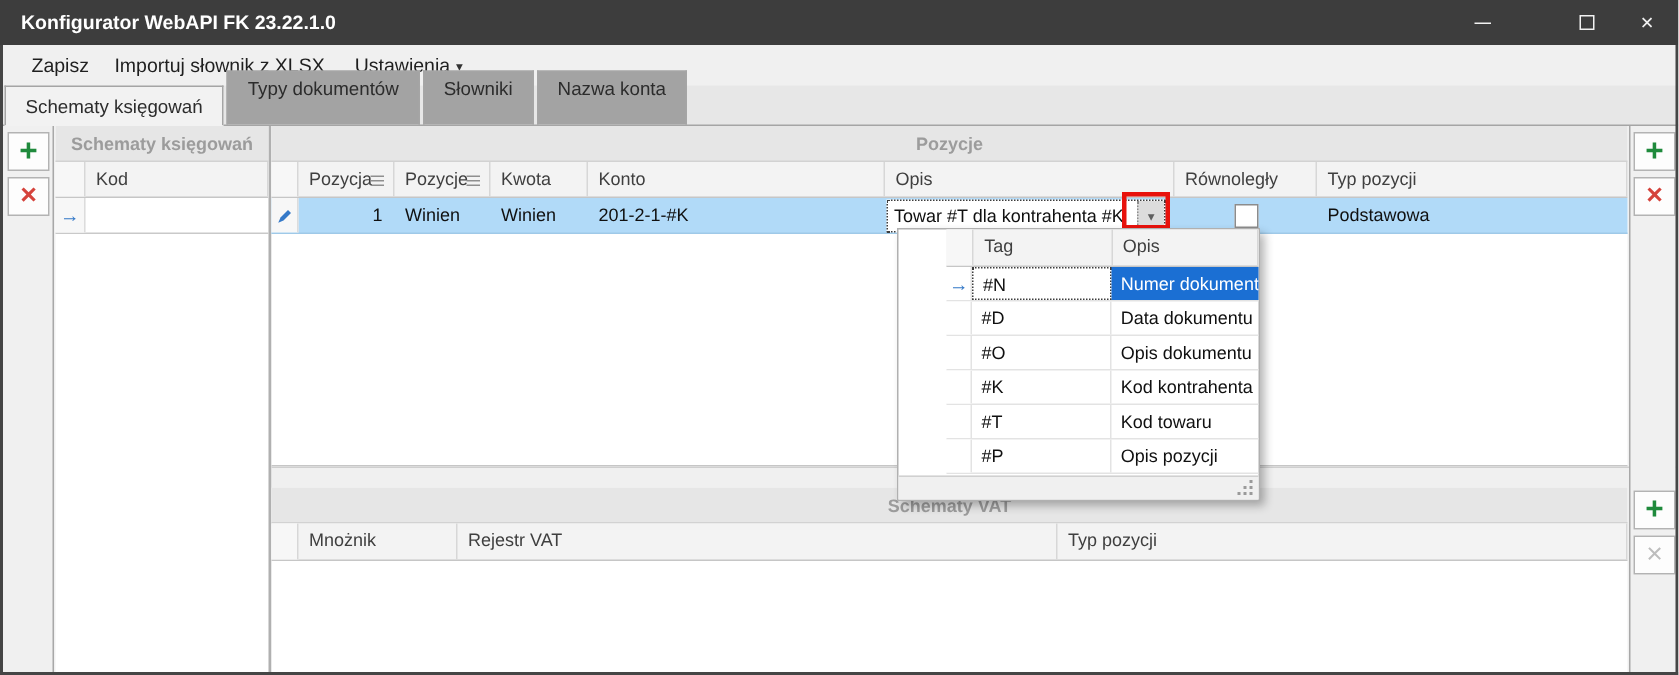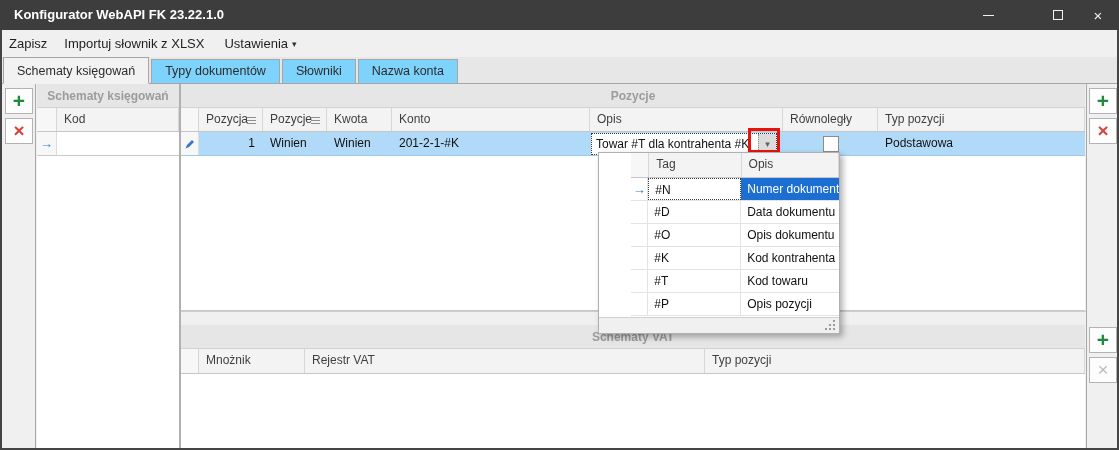--- a/index.html
+++ b/index.html
@@ -16,26 +16,26 @@
   .minus-bar { display:block; width:11px; height:1px; background:#f2f2f2; }
   .max-box { display:block; width:10px; height:10px; border:1px solid #f2f2f2; background:transparent; }
   .close-x { font-size:15px; line-height:1; }
 
   
   .wb { background:#454545; z-index:90; }
 
   
   .menubar { left:0; top:30px; width:1119px; height:27px; background:#f0f0f0; display:flex; align-items:center; }
   .menu-item { font-size:13px; color:#1f1f1f; padding:0 4px; height:27px; line-height:27px; }
-  .mi-1 { margin-left:5px;text-align:center; } .mi-2 { margin-left:9px; } .mi-3 { margin-left:12px; }
+  .mi-1 { margin-left:17px;text-align:center; } .mi-2 { margin-left:9px; } .mi-3 { margin-left:12px; }
   .menu-caret { font-size:9px; color:#333333; margin-left:4px; vertical-align:1px; }
 
   
   .tabstrip { left:0; top:57px; width:1119px; height:27px; background:#e7e7e7; border-bottom:1px solid #a5a5a5; display:flex; align-items:flex-end; }
-  .tab { height:24px; line-height:23px; font-size:12.5px; color:#2c2c2c; padding:0 13px; background:#7dd3fc; border:1px solid #a5a5a5; border-bottom:none; margin-right:2px; position:relative; }
+  .tab { height:36px; line-height:23px; font-size:12.5px; color:#2c2c2c; padding:0 13px; background:#a3a3a3; border:1px solid #a5a5a5; border-bottom:none; margin-right:2px; position:relative; }
   .tab-active { height:27px; line-height:26px; background:#f2f2f2; z-index:5; margin-bottom:-1px; border-bottom:1px solid #f2f2f2; }
   .tab-first { margin-left:3px; }
 
   
   .caption-bar { background:#e6e6e6; color:#9c9c9c; font-weight:bold; font-size:12px; text-align:center; line-height:24px; border-bottom:1px solid #d2d2d2; }
   .ghdr { background:#f3f3f3; color:#3f3f3f; font-size:12px; display:flex; border-bottom:1px solid #c6c6c6; }
   .ghdr .hcell { height:100%; line-height:23px; padding-left:7px; border-right:1px solid #d7d7d7; position:relative; white-space:nowrap; overflow:hidden; }
   .grow { display:flex; font-size:12px; color:#101010; }
   .cell { height:100%; line-height:23px; padding-left:7px; white-space:nowrap; overflow:hidden; }
   .ind-cell { background:#f7f7f7; border-right:1px solid #dcdcdc; display:flex; align-items:center; justify-content:center; padding:0; }

